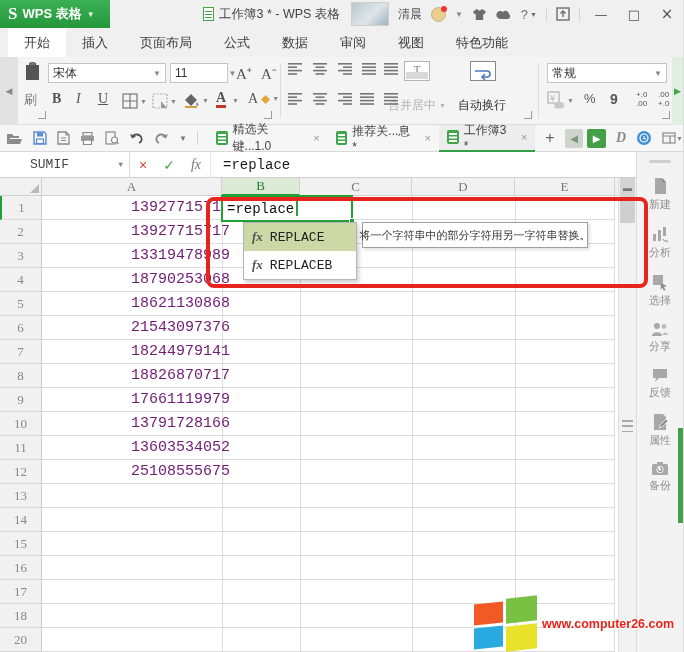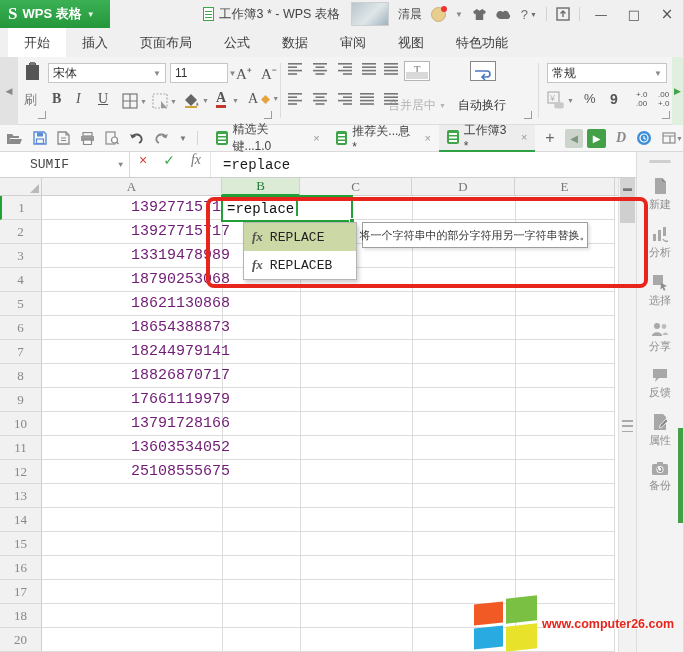--- a/index.html
+++ b/index.html
@@ -51,21 +51,21 @@
   
   #quickbar{position:absolute;top:125px;left:0;right:0;height:27px;background:#f6f6f6;border-bottom:1px solid #d9d9d9;display:flex;align-items:center;padding-left:6px;gap:10px;}
   .qico{display:flex;align-items:center;color:#777;cursor:pointer;}
   .doc-tab{display:flex;align-items:center;gap:5px;height:27px;padding:0 8px;font-size:12px;color:#444;cursor:pointer;position:relative;}
   .doc-tab.active{background:#ededed;border-bottom:2px solid #2fa044;}
   .doc-tab .close{color:#999;font-size:11px;margin-left:3px;}
   .tab-file{width:12px;height:14px;background:#3fa548;border-radius:2px;position:relative;}
   .tab-file:before{content:"";position:absolute;left:2px;right:2px;top:3px;height:1.5px;background:#fff;box-shadow:0 3.5px 0 #fff,0 7px 0 #fff;}
   .navsq{width:19px;height:19px;display:flex;align-items:center;justify-content:center;font-size:10px;border-radius:2px;cursor:pointer;}
   
-  #formulabar{position:absolute;top:152px;left:0;right:47px;height:26px;background:#fff;border-bottom:1px solid #cfcfcf;display:flex;align-items:flex-start;}
+  #formulabar{position:absolute;top:152px;left:0;right:47px;height:26px;background:#fff;border-bottom:1px solid #cfcfcf;display:flex;align-items:center;}
   #namebox{width:130px;height:100%;border-right:1px solid #d9d9d9;display:flex;align-items:center;padding:0 6px 0 30px;font-family:"Liberation Mono",monospace;font-size:13px;color:#444;cursor:pointer;}
   #namebox .dd{margin-left:auto;font-size:8px;color:#888;}
   .fb-btn{width:26px;text-align:center;font-size:14px;cursor:pointer;}
   #fx-sym{font-family:"Liberation Serif",serif;font-style:italic;color:#777;font-size:14px;width:28px;text-align:center;cursor:pointer;}
   #formula-input{flex:1;border-left:1px solid #e4e4e4;height:100%;display:flex;align-items:center;padding-left:12px;font-family:"Liberation Mono",monospace;font-size:14px;color:#1a1a1a;}
   
   #sheet{position:absolute;top:178px;left:0;width:637px;height:474px;background:#fff;overflow:hidden;}
   #corner{position:absolute;left:0;top:0;width:42px;height:18px;background:#f1f1f1;border-right:1px solid #cfcfcf;border-bottom:1px solid #cfcfcf;}
   #corner .tri{position:absolute;right:2px;bottom:2px;width:0;height:0;border-left:9px solid transparent;border-bottom:9px solid #b9b9b9;}
   .colhead{position:absolute;top:0;height:18px;background:#f1f1f1;border-right:1px solid #d2d2d2;border-bottom:1px solid #cfcfcf;
@@ -519,21 +519,21 @@
         <div class="vline" style="left: 412px;"></div>
         <div class="vline" style="left: 515px;"></div>
         <div class="vline" style="left: 614px;"></div>
       </div>
     <div id="avals">
         <div class="aval" style="top: 18px;">13927715717</div>
         <div class="aval" style="top: 42px;">13927715717</div>
         <div class="aval" style="top: 66px;">13319478989</div>
         <div class="aval" style="top: 90px;">18790253068</div>
         <div class="aval" style="top: 114px;">18621130868</div>
-        <div class="aval" style="top: 138px;">18654388873</div>
+        <div class="aval" style="top: 138px;">21543097376</div>
         <div class="aval" style="top: 162px;">18244979141</div>
         <div class="aval" style="top: 186px;">18826870717</div>
         <div class="aval" style="top: 210px;">17661119979</div>
         <div class="aval" style="top: 234px; padding-left: 36px;">13791728166</div>
         <div class="aval" style="top: 258px;">13603534052</div>
         <div class="aval" style="top: 282px;">25108555675</div>
       </div>
 
     <div id="b1-edit">
       <span>=replace</span>

